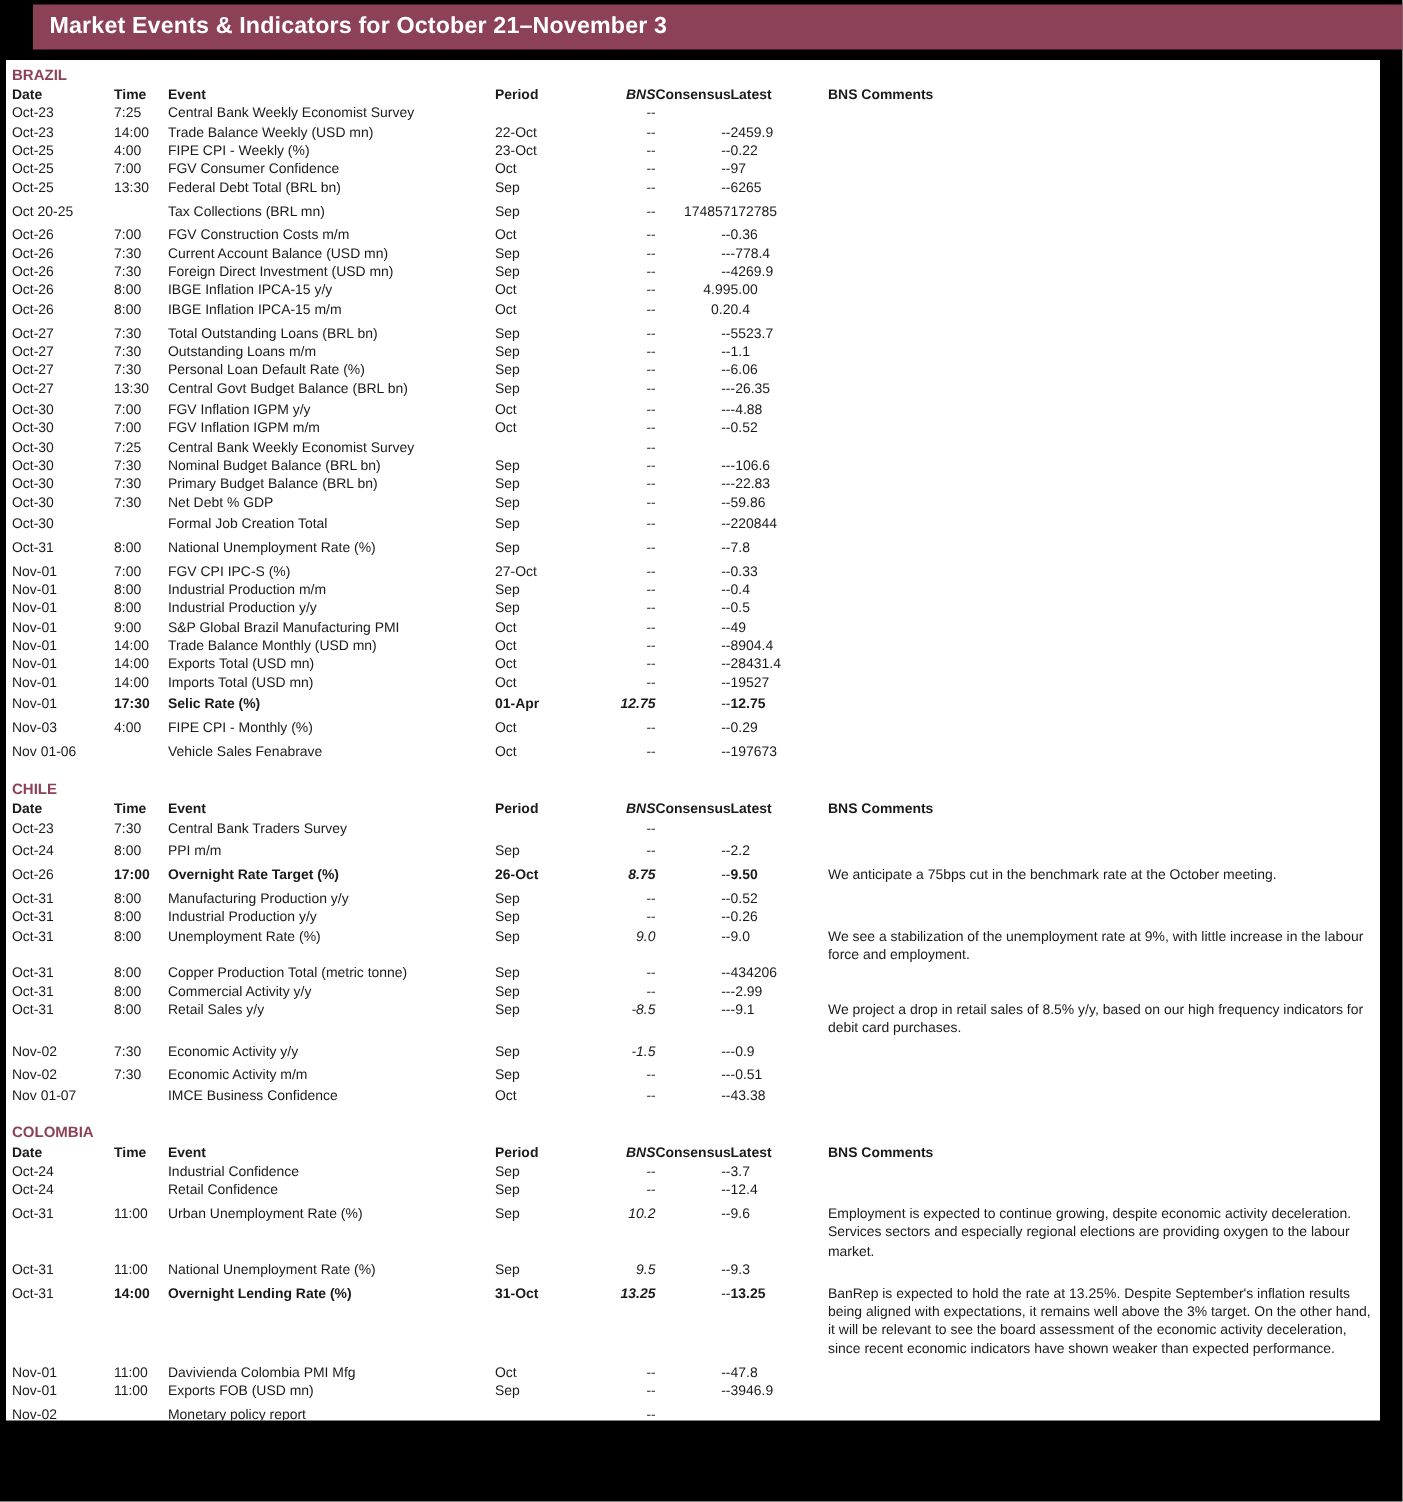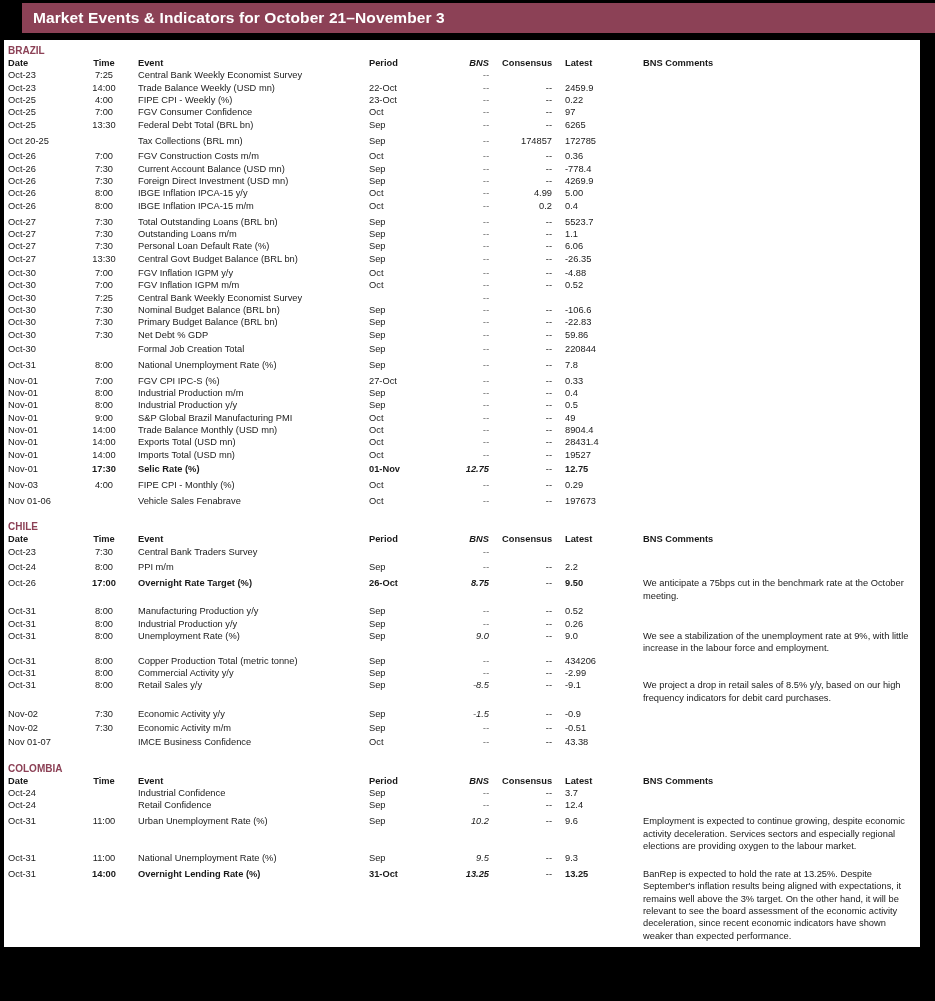--- a/index.html
+++ b/index.html
@@ -29,25 +29,25 @@
     background:var(--sheet-bg);box-sizing:border-box;
     padding:4px 4px 0 4px;overflow:hidden;color:var(--text);
   }
   .country{margin-bottom:13px;}
   .sec-title{
     color:var(--accent);font-weight:bold;font-size:10px;line-height:13px;
   }
   .row{
     display:grid;
     grid-template-columns:68px 30px 224px 75px 32px 50px 59px auto;
-    font-size:9.3px;line-height:12.35px;gap:13px;
+    font-size:9.3px;line-height:12.35px;
   }
   .row.head{font-weight:bold;}
   .cell{overflow:visible;}
-  .c-time{text-align:center;}
+  .c-time{text-align:left;}
   .c-event{padding-left:6px;}
   .c-bns{text-align:right;font-style:italic;}
   .c-consensus{text-align:right;}
   .c-latest{text-align:left;}
   .c-comment{padding-left:6px;}
   .row.bold .c-time,.row.bold .c-event,.row.bold .c-period,
   .row.bold .c-bns,.row.bold .c-latest{font-weight:bold;}
   .sp-sm{margin-top:2px;}
   .sp-md{margin-top:3.5px;}
 </style>
@@ -369,21 +369,21 @@
           <div class="cell c-period">Oct</div>
           <div class="cell c-bns">--</div>
           <div class="cell c-consensus">--</div>
           <div class="cell c-latest">19527</div>
           <div class="cell c-comment"></div>
         </div>
         <div class="row bold sp-sm">
           <div class="cell c-date">Nov-01</div>
           <div class="cell c-time">17:30</div>
           <div class="cell c-event">Selic Rate (%)</div>
-          <div class="cell c-period">01-Nov</div>
+          <div class="cell c-period">01-Apr</div>
           <div class="cell c-bns">12.75</div>
           <div class="cell c-consensus">--</div>
           <div class="cell c-latest">12.75</div>
           <div class="cell c-comment"></div>
         </div>
         <div class="row sp-md">
           <div class="cell c-date">Nov-03</div>
           <div class="cell c-time">4:00</div>
           <div class="cell c-event">FIPE CPI - Monthly (%)</div>
           <div class="cell c-period">Oct</div>

